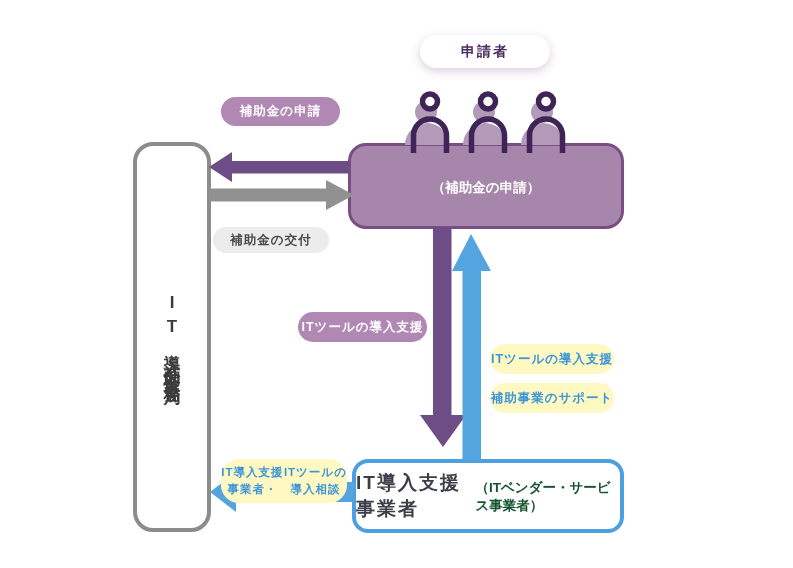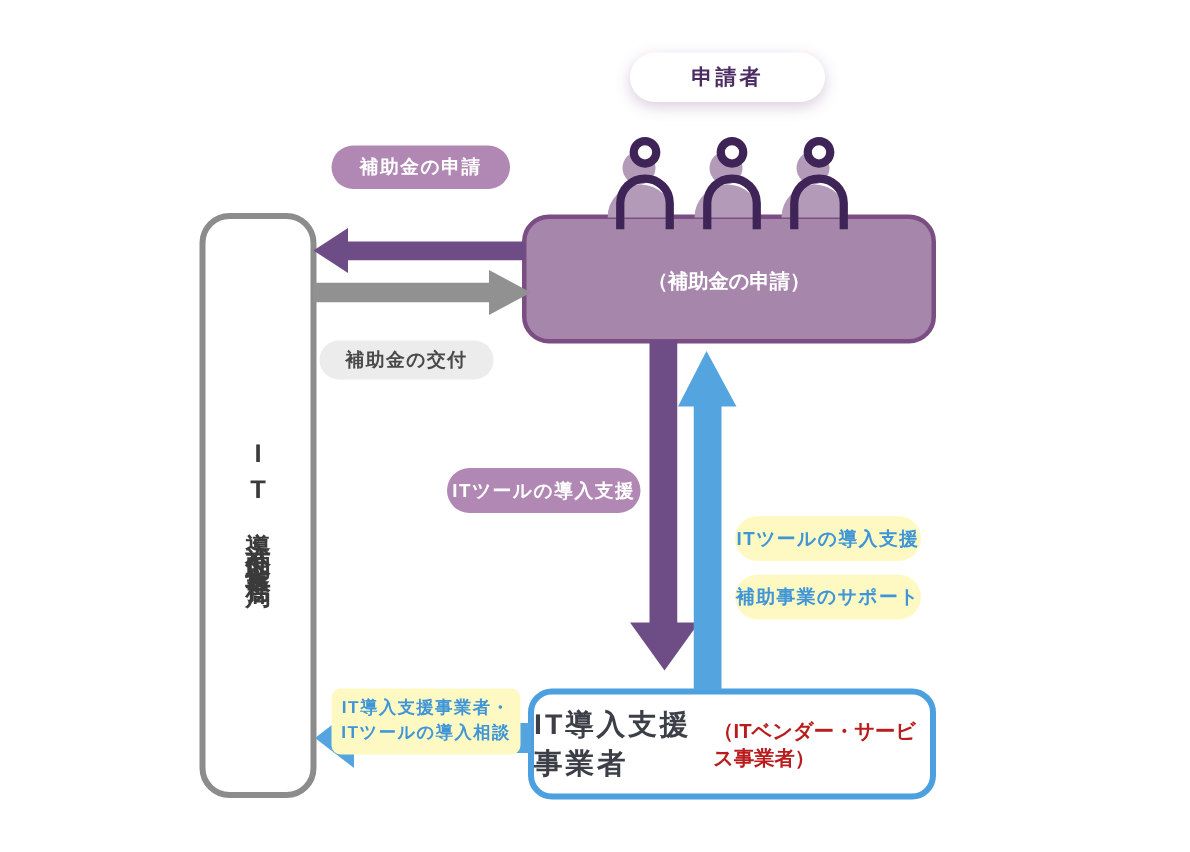--- a/index.html
+++ b/index.html
@@ -32,21 +32,21 @@
   }
   .sme-title { color: #fff; font-weight: 700; font-size: 19px; letter-spacing: 2px; }
   .sme-subtitle { color: #fff; font-weight: 700; font-size: 13.5px; margin-top: 3px; }
   .vendor-box {
     left: 352px; top: 459px; width: 272px; height: 74px;
     border: 4px solid #4da0e0; border-radius: 16px;
     display: flex; flex-direction: row; align-items: center; justify-content: center;
     z-index: 1;
   }
   .vendor-title { color: #3c3f47; font-weight: 700; font-size: 19px; letter-spacing: 2px; }
-  .vendor-subtitle { color: #b91c1c; font-weight: 700; font-size: 13.5px; margin-top: 2px; }
+  .vendor-subtitle { color: #14532d; font-weight: 700; font-size: 13.5px; margin-top: 2px; }
   
   .applicant-pill {
     position: absolute; left: 420px; top: 35px; width: 130px; height: 33px;
     background: #fff; border-radius: 17px;
     box-shadow: 0 3px 10px rgba(125, 85, 145, 0.30);
     display: flex; align-items: center; justify-content: center;
     font-size: 14px; font-weight: 700; color: #4b2d63; letter-spacing: 2px;
     z-index: 3;
   }
   
@@ -57,21 +57,21 @@
   }
   .badge-purple { background: #b187b4; color: #ffffff; }
   .badge-gray   { background: #ececec; color: #4a4a4a; }
   .badge-blue   { background: #fef9c3; color: #3e95d7; margin-top: 32px; }
   .badge-application  { left: 221px; top: 97px; width: 119px; height: 29px; }
   .badge-grant        { left: 213px; top: 227px; width: 116px; height: 26px; }
   .badge-consult      { left: 298px; top: 312px; width: 129px; height: 30px; }
   .badge-support1     { left: 490px; top: 312px; width: 124px; height: 30px; }
   .badge-support2     { left: 490px; top: 351px; width: 124px; height: 30px; }
   .badge-registration { left: 221px; top: 427px; width: 126px; height: 44px;
-                        font-size: 11.5px; border-radius: 6px; flex-direction: column; }
+                        font-size: 11.5px; border-radius: 18px; flex-direction: row; }
   
   .arrow-layer { position: absolute; left: 0; top: 0; z-index: 2; }
   .people-layer { position: absolute; left: 405px; top: 89px; z-index: 3; }
 </style>
 </head>
 <body>
 
 <div class="canvas">
 
   <div class="box secretariat-box">

